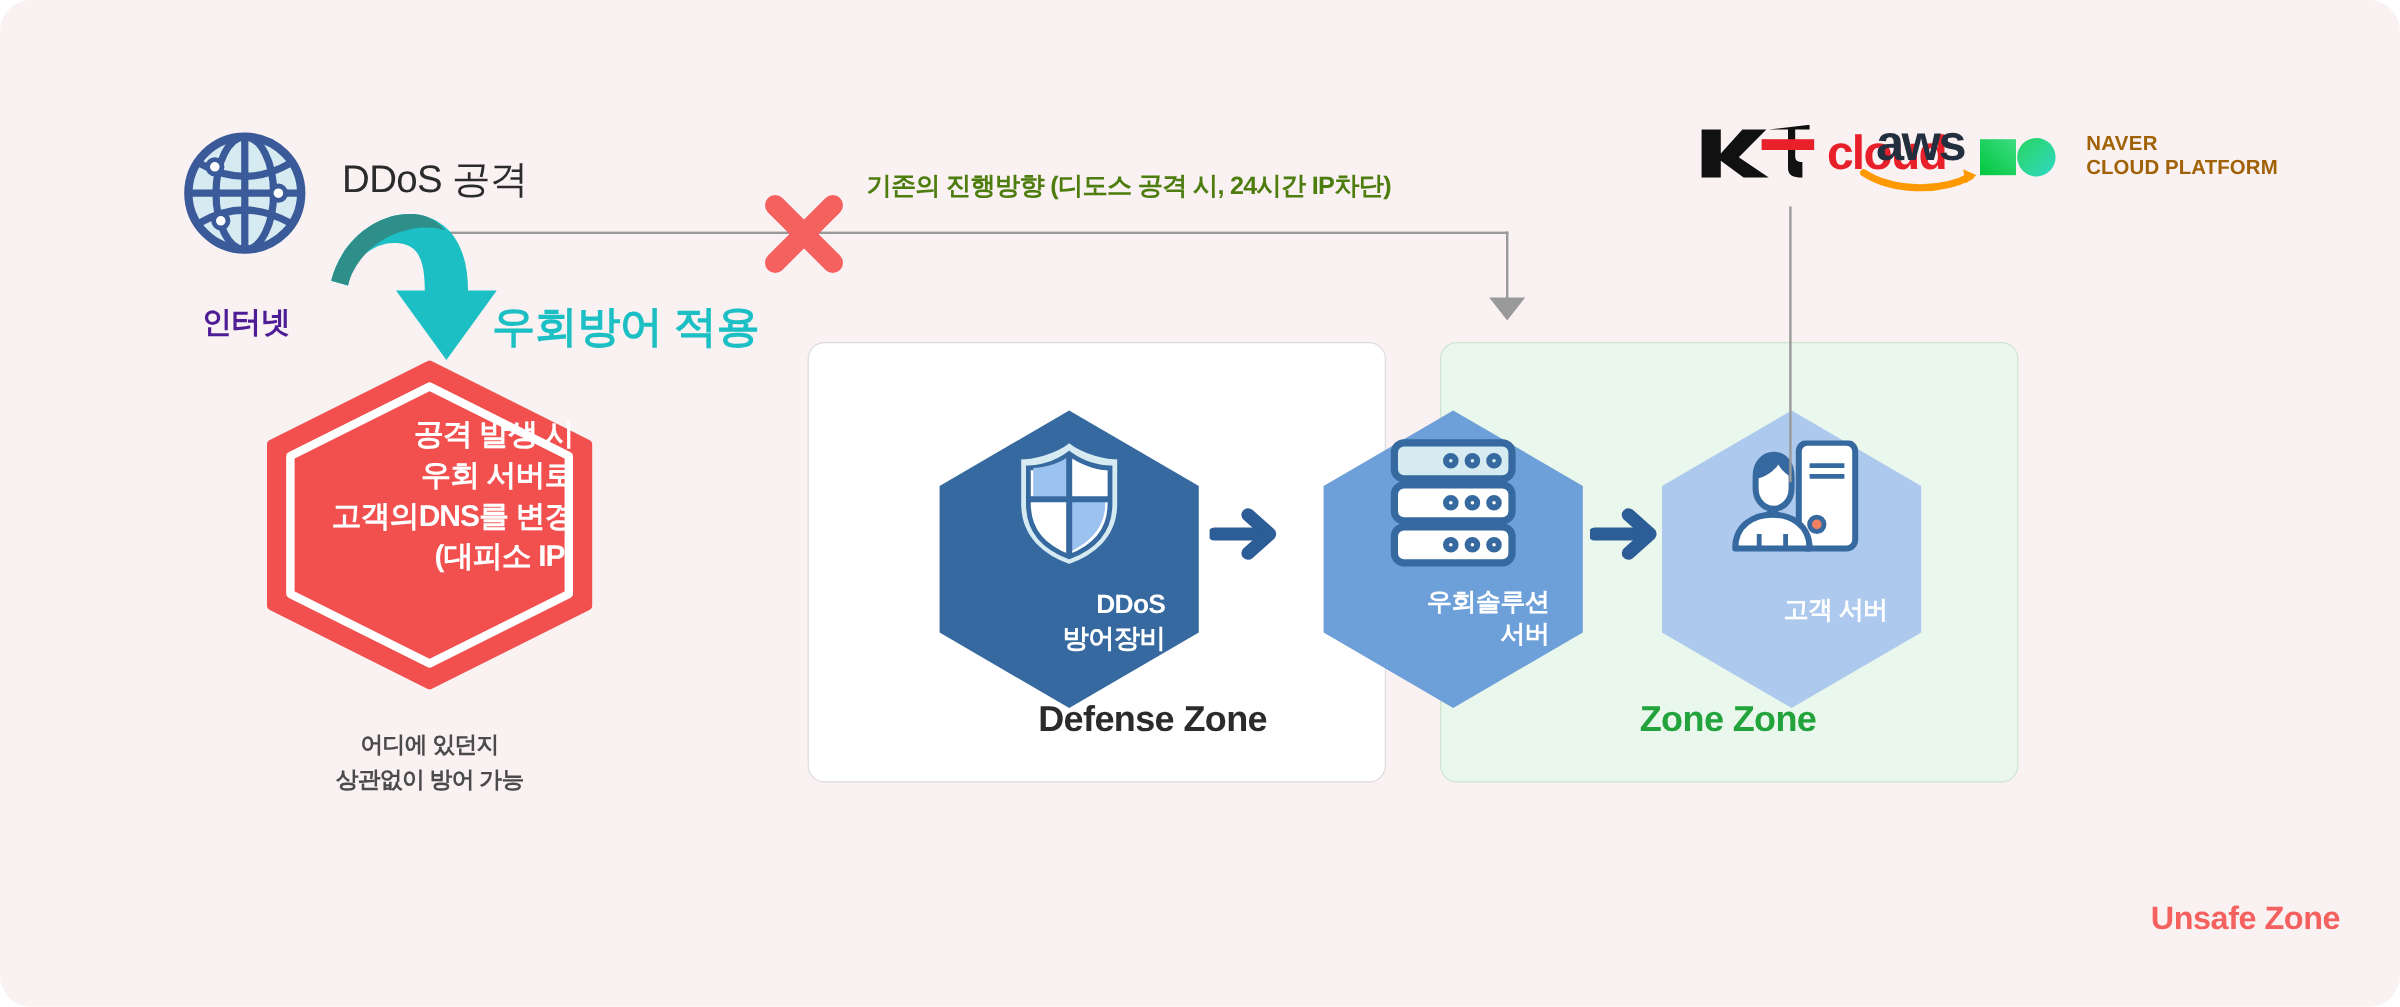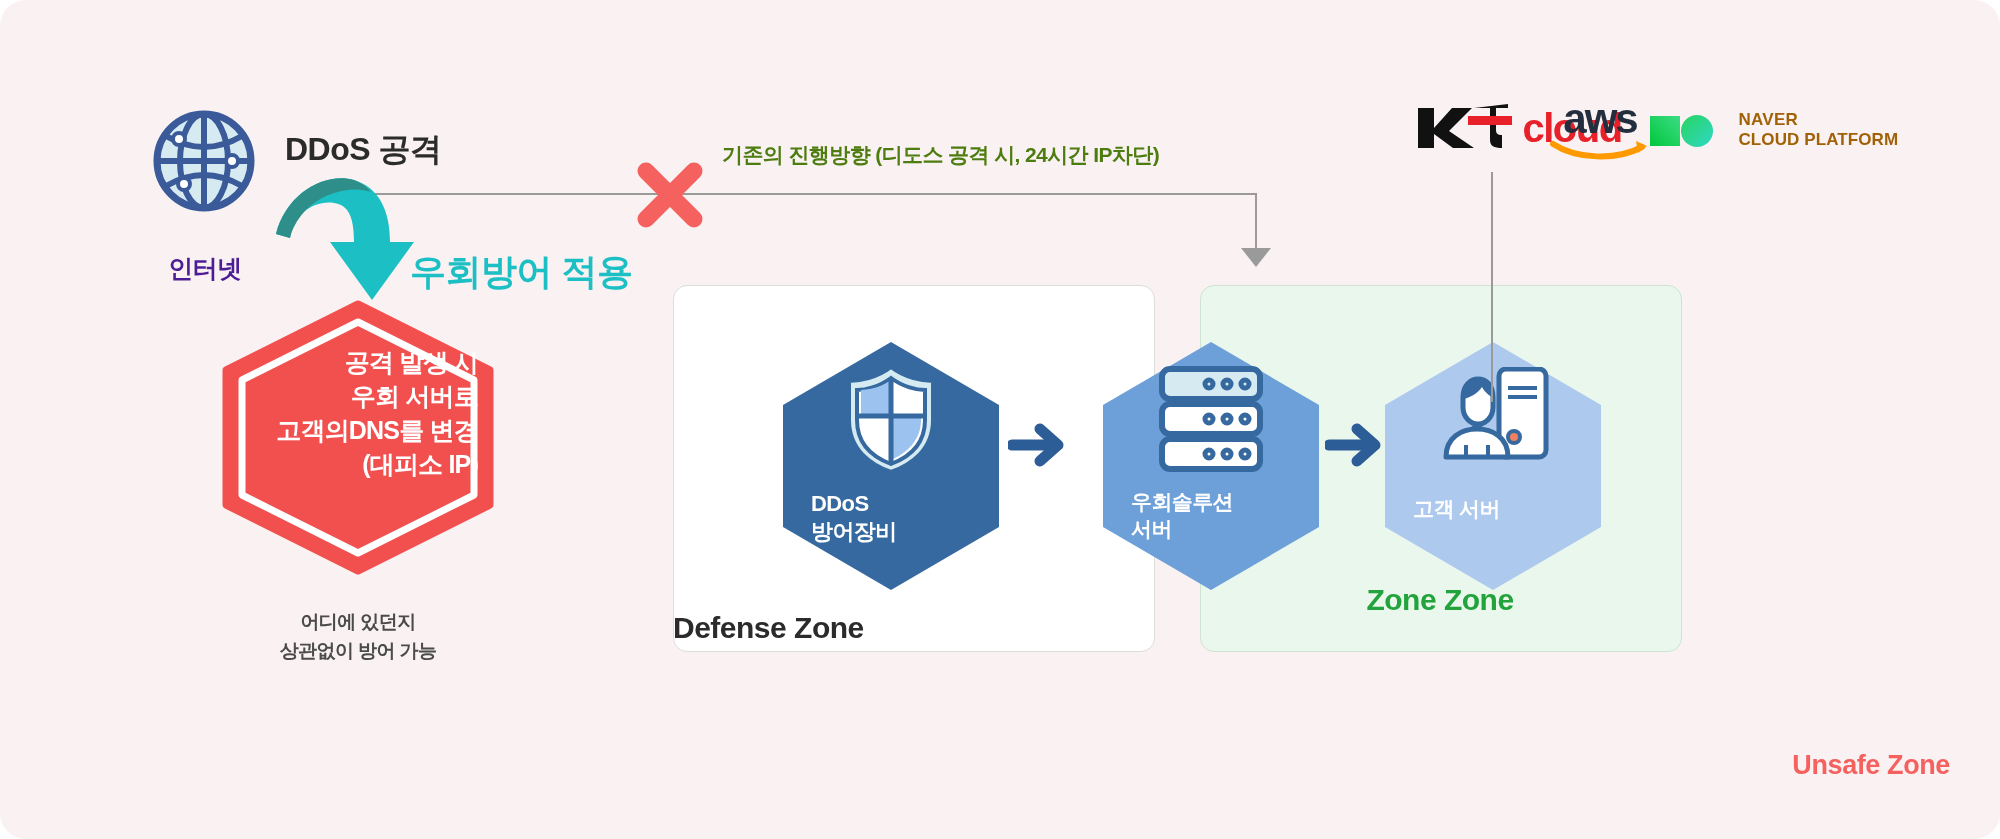--- a/index.html
+++ b/index.html
@@ -21,21 +21,21 @@
 
   
   .lbl-internet {
     left: 150px; top: 252px; width: 110px;
     text-align: center;
     font-size: 25px; font-weight: 700; color: #4c1d95;
     letter-spacing: -0.5px;
   }
   .lbl-ddos-attack {
     left: 285px; top: 128px;
-    font-size: 32px; font-weight: 700; color: #2b2b2b;
+    font-size: 32px; font-weight: 400; color: #2b2b2b;
     letter-spacing: -0.5px;
   }
   .lbl-bypass {
     left: 410px; top: 248px;
     font-size: 36px; font-weight: 700; color: #1bbfc4;
     letter-spacing: -0.5px;
   }
   .lbl-route {
     left: 722px; top: 141px;
     font-size: 21px; font-weight: 600; color: #4d7c0f;
@@ -51,30 +51,30 @@
   }
   .note-under-hex {
     left: 228px; top: 608px; width: 260px;
     text-align: center;
     font-size: 19px; font-weight: 600; color: #4b4b4b;
     line-height: 1.52; letter-spacing: -0.6px;
   }
   .zone-title {
     font-size: 30px; font-weight: 800; letter-spacing: -0.5px;
   }
-  .zone-title.defense { left: 673px; top: 583px; width: 575px; text-align: left; color: #2b2b2b; margin-top: 28px; }
+  .zone-title.defense { left: 673px; top: 583px; width: 575px; text-align: center; color: #2b2b2b; }
   .zone-title.safe    { left: 1200px; top: 583px; width: 480px; text-align: center; color: #22a33c; }
   .lbl-unsafe {
     left: 1600px; top: 750px; width: 350px;
     text-align: right;
     font-size: 27px; font-weight: 800; color: #f4615f;
     letter-spacing: -0.4px;
   }
   .hex-cap {
-    text-align: left;
+    text-align: right;
     color: #ffffff;
     font-weight: 700;
     letter-spacing: -0.6px;
     line-height: 1.28;
   }
 
   
   .panel {
     border-radius: 14px;
   }

